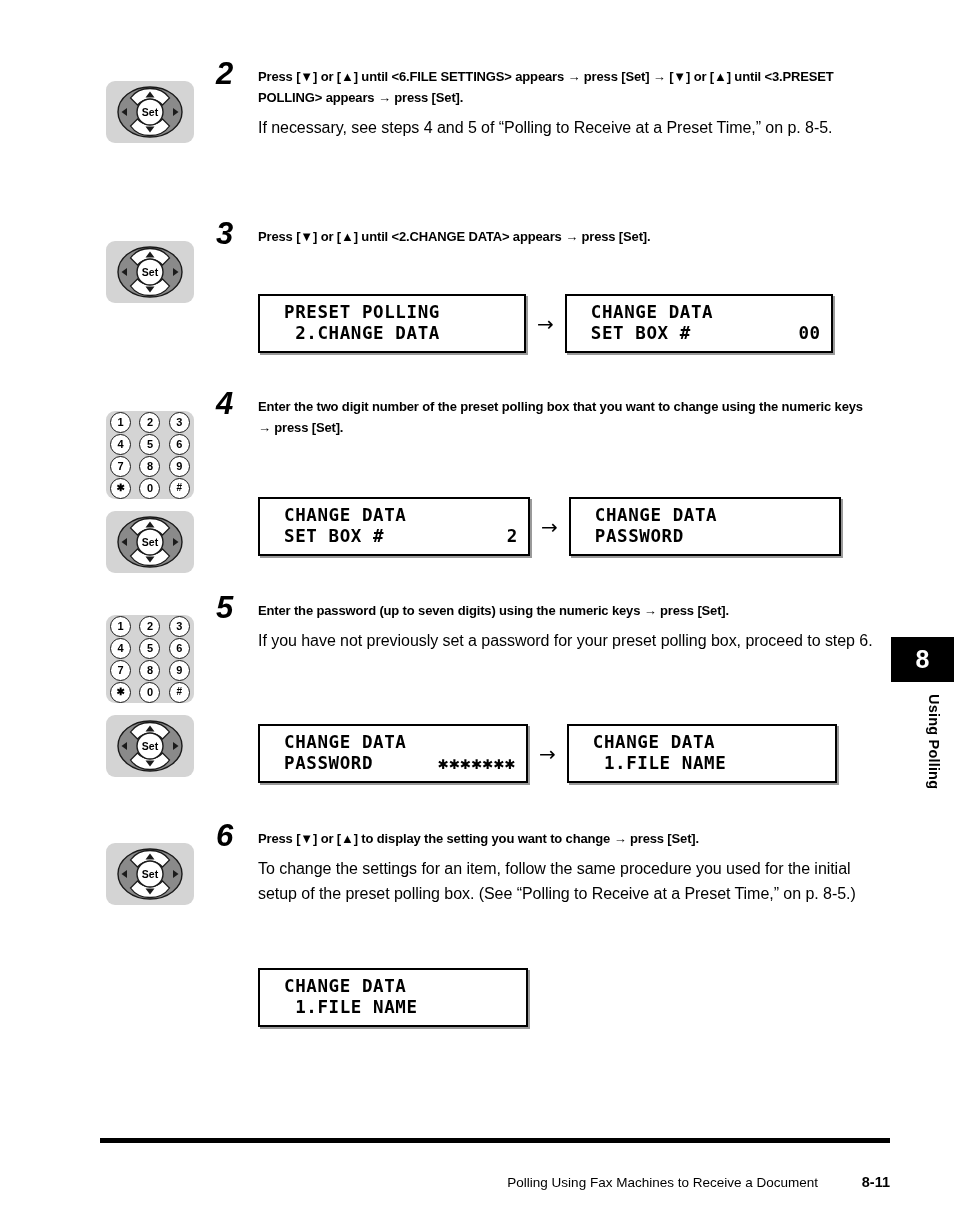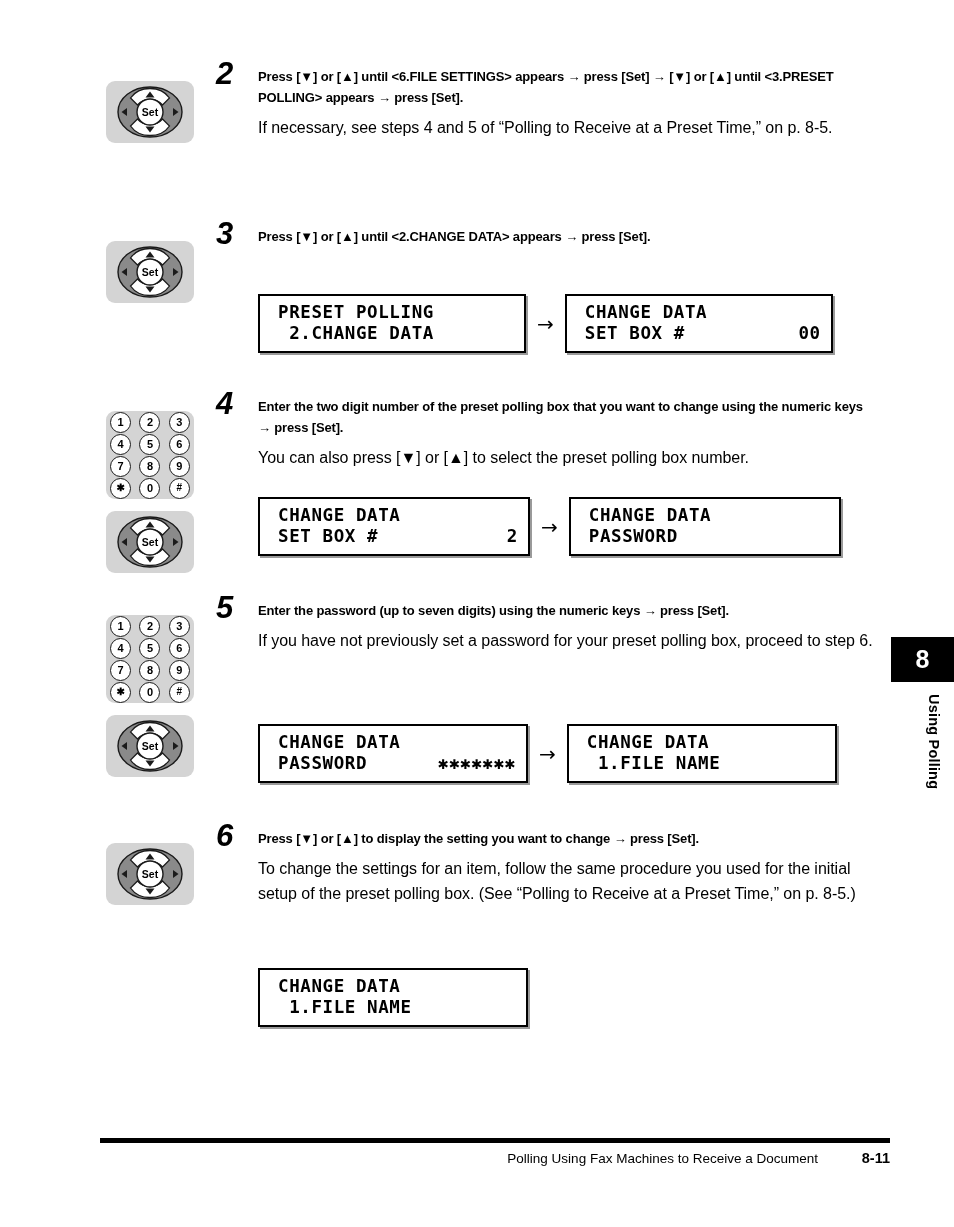--- a/index.html
+++ b/index.html
@@ -119,21 +119,21 @@
   .lcd-row {
     display: flex;
     align-items: center;
     position: absolute;
     left: 258px;
   }
   .lcd {
     background: #ffffff;
     border: 2.5px solid #000000;
     box-sizing: border-box;
-    padding: 6px 10px 8px 18px;
+    padding: 6px 10px 8px 24px;
     box-shadow: 2px 2px 0 0 #9a9a9a;
     position: relative;
   }
   .lcd-line {
     font-family: "DejaVu Sans Mono", monospace;
     font-size: 17.5px;
     font-weight: bold;
     line-height: 1.18;
     letter-spacing: 0.6px;
     white-space: pre;
@@ -201,20 +201,21 @@
     align-items: baseline;
     font-size: 13.5px;
   }
   .footer .f-title { }
   .footer .f-page {
     font-weight: bold;
     font-size: 14.5px;
     margin-left: 26px;
     width: 46px;
     text-align: right;
+    margin-top: 24px;
   }
 </style>
 </head>
 <body>
 
 <div class="page">
 
   <div class="step" style="top:66px;">
     <div class="step-icons">
       <div class="nav-icon">
@@ -309,21 +310,20 @@
           <polygon points="33,5.5 28.5,11.5 37.5,11.5" fill="#1a1a1a"></polygon>
           <polygon points="33,46.5 28.5,40.5 37.5,40.5" fill="#1a1a1a"></polygon>
           <polygon points="4.5,26 10,22 10,30" fill="#1a1a1a"></polygon>
           <polygon points="61.5,26 56,22 56,30" fill="#1a1a1a"></polygon>
         </svg>
       </div>
     </div>
     <div class="step-num">4</div>
     <div class="step-body">
       <p class="step-title">Enter the two digit number of the preset polling box that you want to change using the numeric keys → press [Set].</p>
-      <p class="step-note">You can also press [▼] or [▲] to select the preset polling box number.</p>
     </div>
     <div class="lcd-row" style="top:101px;">
       <div class="lcd" style="width:272px;">
         <div class="lcd-line">
           <span class="lcd-left">CHANGE DATA</span>
           <span class="lcd-right"></span>
         </div>
         <div class="lcd-line">
           <span class="lcd-left">SET BOX #</span>
           <span class="lcd-right">2</span>

